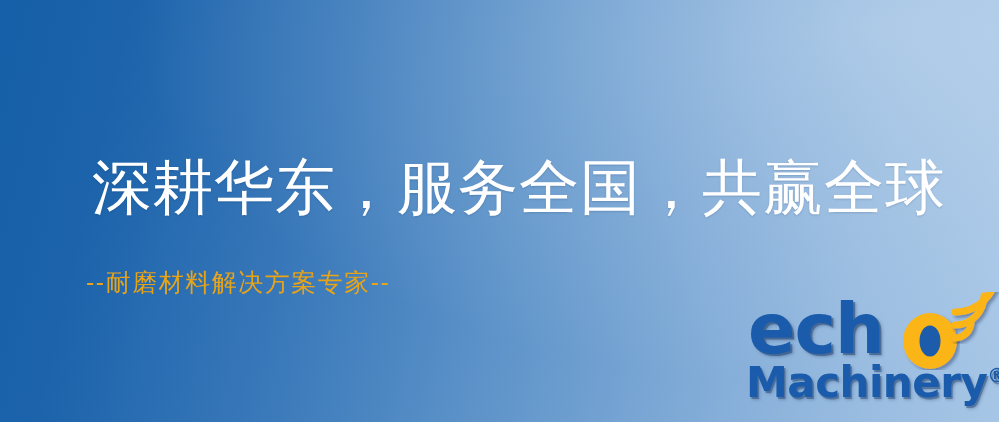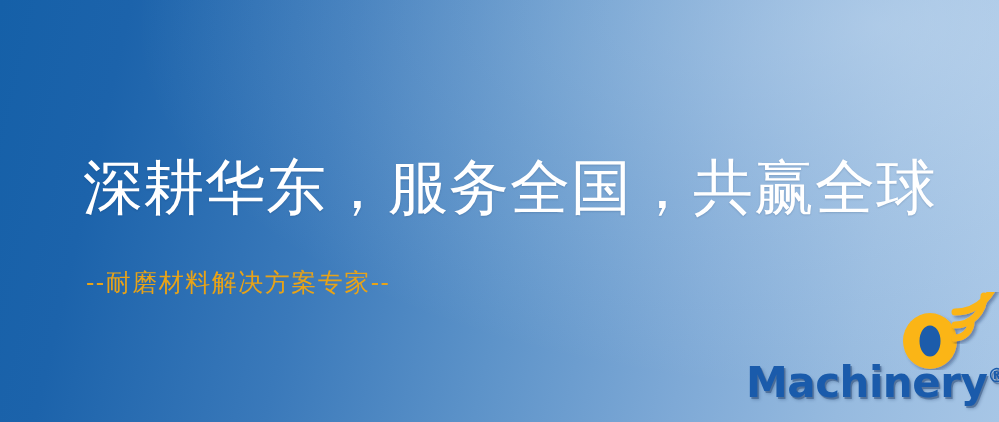--- a/index.html
+++ b/index.html
@@ -31,21 +31,21 @@
     position: absolute;
     inset: 0;
     background:
       radial-gradient(120% 140% at 88% 6%, rgba(220,234,248,0.40) 0%, rgba(220,234,248,0.16) 34%, rgba(255,255,255,0.0) 62%);
     pointer-events: none;
   }
 
   
   #headline {
     position: absolute;
-    left: 83px;
+    left: 92px;
     top: 152px;
     width: 870px;
     color: #ffffff;
     font-family: "DejaVu Serif", "Liberation Serif", serif;
     font-size: 60px;
     line-height: 1.18;
     letter-spacing: 1px;
     white-space: nowrap;
     text-shadow: 0 1px 2px rgba(10,40,80,0.18);
   }
@@ -138,20 +138,21 @@
   <div id="bg-sheen"></div>
 
   <div id="headline">深耕华东，服务全国，共赢全球</div>
 
   <div id="subtitle">--耐磨材料解决方案专家--</div>
 
   <div id="logo">
 
     <div id="logo-wordmark">
 
+      <div id="logo-echo-text">ech</div>
 
       <div id="logo-o">
         <svg width="58" height="58" viewBox="0 0 58 58" xmlns="http://www.w3.org/2000/svg">
           <defs>
             <filter id="oshadow" x="-30%" y="-30%" width="175%" height="175%">
               <feDropShadow dx="2.5" dy="2.5" stdDeviation="1.6" flood-color="#14325f" flood-opacity="0.42"></feDropShadow>
             </filter>
           </defs>
           <g filter="url(#oshadow)">
             <ellipse cx="28" cy="29" rx="27" ry="28" fill="#fbb516"></ellipse>

